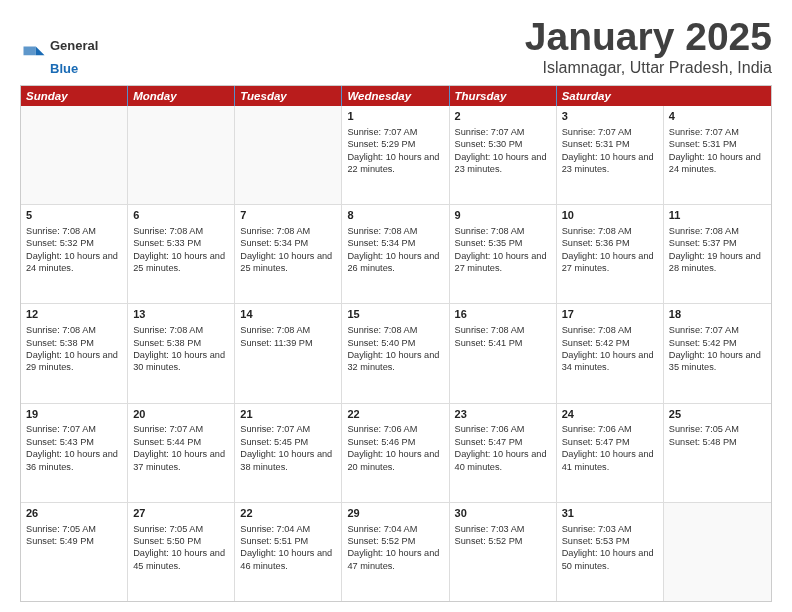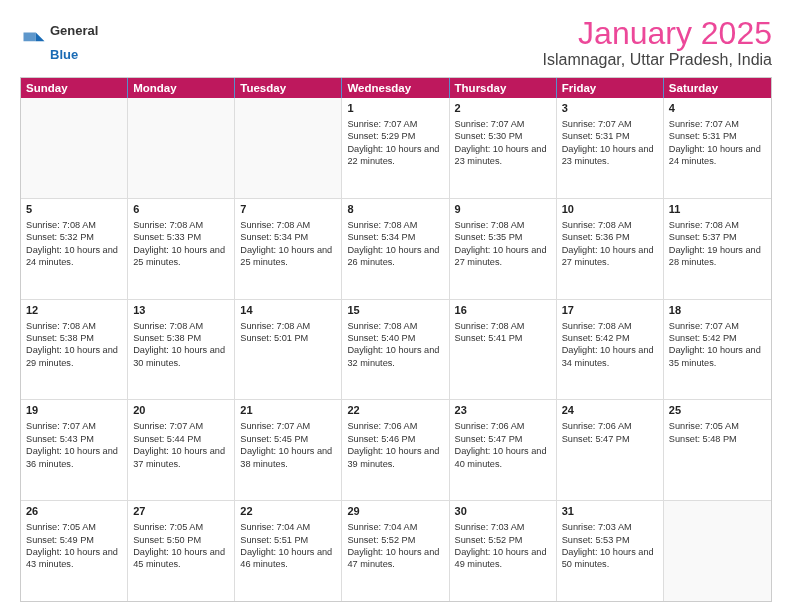--- a/index.html
+++ b/index.html
@@ -12,21 +12,21 @@
     }
     .page {
       width: 792px;
       height: 612px;
       padding: 16px 20px 10px 20px;
       display: flex;
       flex-direction: column;
     }
     .header {
       display: flex;
-      align-items: center;
+      align-items: flex-end;
       justify-content: space-between;
       margin-bottom: 8px;
     }
     .logo {
       display: flex;
       align-items: center;
       gap: 2px;
     }
     .logo-text {
       display: flex;
@@ -38,39 +38,40 @@
     .logo-general { color: #333; }
     .logo-blue { color: #1a6bb5; margin-top: 8px; }
     .logo-icon {
       width: 28px;
       height: 28px;
     }
     .title-block {
       text-align: right;
     }
     .month-title {
-      font-size: 32px;
-      font-weight: normal;
-      color: #ec4899;
+      font-size: 39px;
+      font-weight: bold;
+      color: #404040;
       line-height: 1.1;
     }
     .subtitle {
       font-size: 16px;
       color: #444;
     }
     .calendar {
       flex: 1;
       display: flex;
       flex-direction: column;
       border: 1px solid #ccc;
     }
     .cal-header-row {
       display: grid;
       grid-template-columns: repeat(7, 1fr);
-      background: #be185d;
+      background: #b91c1c;
+      font-style: italic;
     }
     .cal-header-cell {
       color: #fff;
       font-size: 11.5px;
       font-weight: bold;
       padding: 4px 5px;
       text-align: left;
       border-right: 1px solid #5590cc;
     }
     .cal-header-cell:last-child { border-right: none; }
@@ -125,21 +126,20 @@
     </div>
   </div>
 
   <div class="calendar">
     <div class="cal-header-row">
     <div class="cal-header-cell">Sunday</div>
         <div class="cal-header-cell">Monday</div>
         <div class="cal-header-cell">Tuesday</div>
         <div class="cal-header-cell">Wednesday</div>
         <div class="cal-header-cell">Thursday</div>
-        <div class="cal-header-cell">Friday</div>
         <div class="cal-header-cell">Saturday</div>
       </div>
     <div class="cal-body">
     <div class="cal-week">
           <div class="cal-cell empty"></div>
           <div class="cal-cell empty"></div>
           <div class="cal-cell empty"></div>
           <div class="cal-cell">
             <div class="day-num">1</div>
             <div>Sunrise: 7:07 AM</div>
@@ -218,21 +218,21 @@
           </div>
           <div class="cal-cell">
             <div class="day-num">13</div>
             <div>Sunrise: 7:08 AM</div>
             <div>Sunset: 5:38 PM</div>
             <div>Daylight: 10 hours and 30 minutes.</div>
           </div>
           <div class="cal-cell">
             <div class="day-num">14</div>
             <div>Sunrise: 7:08 AM</div>
-            <div>Sunset: 5:01 PM</div>
+            <div>Sunset: 11:39 PM</div>
           </div>
           <div class="cal-cell">
             <div class="day-num">15</div>
             <div>Sunrise: 7:08 AM</div>
             <div>Sunset: 5:40 PM</div>
             <div>Daylight: 10 hours and 32 minutes.</div>
           </div>
           <div class="cal-cell">
             <div class="day-num">16</div>
             <div>Sunrise: 7:08 AM</div>
@@ -267,45 +267,45 @@
           <div class="cal-cell">
             <div class="day-num">21</div>
             <div>Sunrise: 7:07 AM</div>
             <div>Sunset: 5:45 PM</div>
             <div>Daylight: 10 hours and 38 minutes.</div>
           </div>
           <div class="cal-cell">
             <div class="day-num">22</div>
             <div>Sunrise: 7:06 AM</div>
             <div>Sunset: 5:46 PM</div>
-            <div>Daylight: 10 hours and 39 minutes.</div>
+            <div>Daylight: 10 hours and 20 minutes.</div>
           </div>
           <div class="cal-cell">
             <div class="day-num">23</div>
             <div>Sunrise: 7:06 AM</div>
             <div>Sunset: 5:47 PM</div>
             <div>Daylight: 10 hours and 40 minutes.</div>
           </div>
           <div class="cal-cell">
             <div class="day-num">24</div>
             <div>Sunrise: 7:06 AM</div>
             <div>Sunset: 5:47 PM</div>
+            <div>Daylight: 10 hours and 41 minutes.</div>
           </div>
           <div class="cal-cell">
             <div class="day-num">25</div>
             <div>Sunrise: 7:05 AM</div>
             <div>Sunset: 5:48 PM</div>
           </div>
         </div>
         <div class="cal-week">
           <div class="cal-cell">
             <div class="day-num">26</div>
             <div>Sunrise: 7:05 AM</div>
             <div>Sunset: 5:49 PM</div>
-            <div>Daylight: 10 hours and 43 minutes.</div>
           </div>
           <div class="cal-cell">
             <div class="day-num">27</div>
             <div>Sunrise: 7:05 AM</div>
             <div>Sunset: 5:50 PM</div>
             <div>Daylight: 10 hours and 45 minutes.</div>
           </div>
           <div class="cal-cell">
             <div class="day-num">22</div>
             <div>Sunrise: 7:04 AM</div>
@@ -315,21 +315,20 @@
           <div class="cal-cell">
             <div class="day-num">29</div>
             <div>Sunrise: 7:04 AM</div>
             <div>Sunset: 5:52 PM</div>
             <div>Daylight: 10 hours and 47 minutes.</div>
           </div>
           <div class="cal-cell">
             <div class="day-num">30</div>
             <div>Sunrise: 7:03 AM</div>
             <div>Sunset: 5:52 PM</div>
-            <div>Daylight: 10 hours and 49 minutes.</div>
           </div>
           <div class="cal-cell">
             <div class="day-num">31</div>
             <div>Sunrise: 7:03 AM</div>
             <div>Sunset: 5:53 PM</div>
             <div>Daylight: 10 hours and 50 minutes.</div>
           </div>
           <div class="cal-cell empty"></div>
         </div>
       </div>

